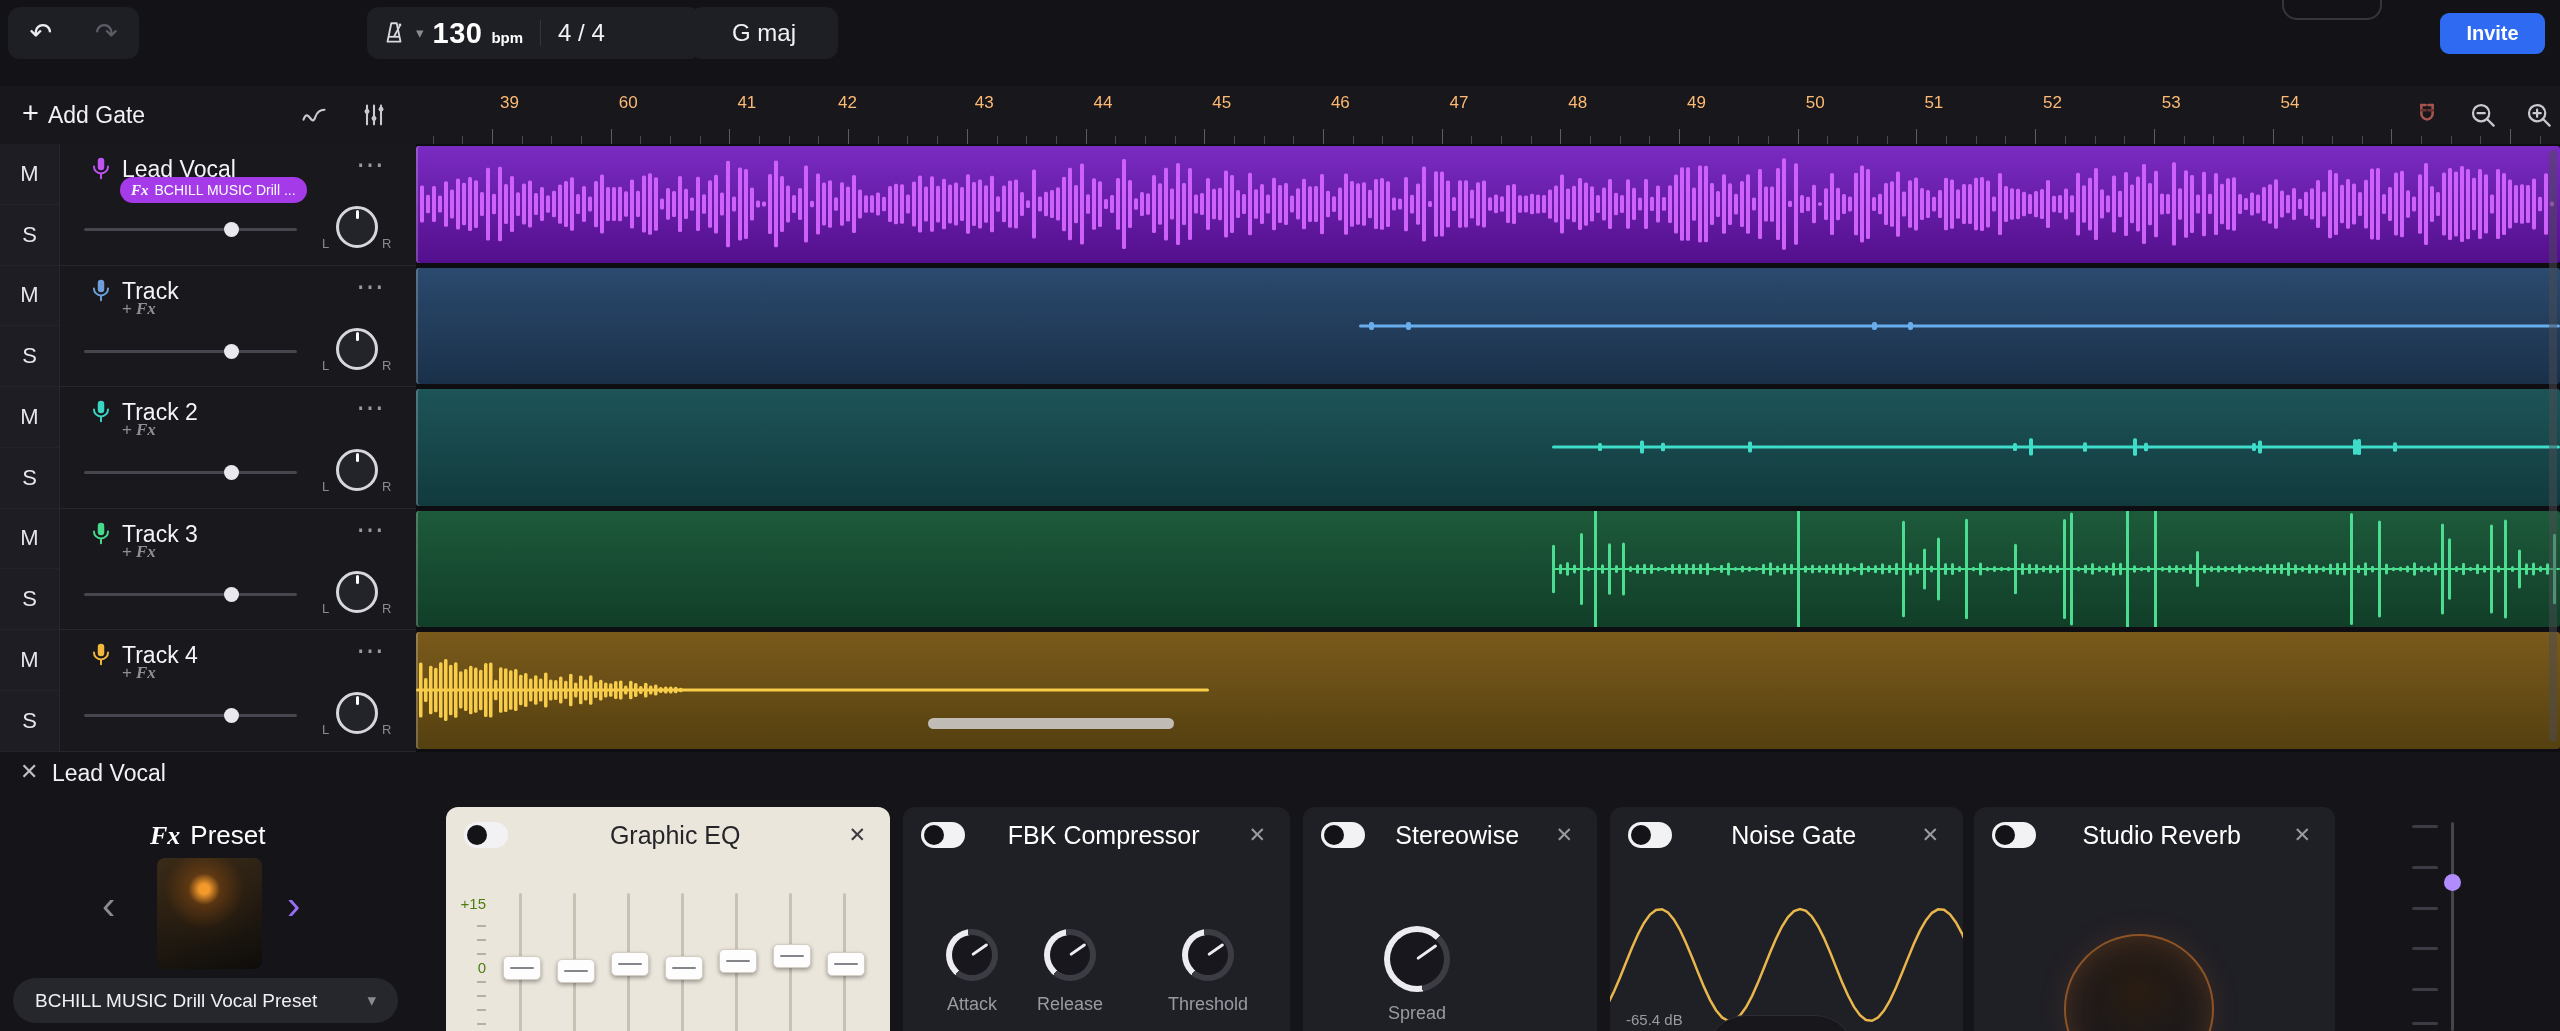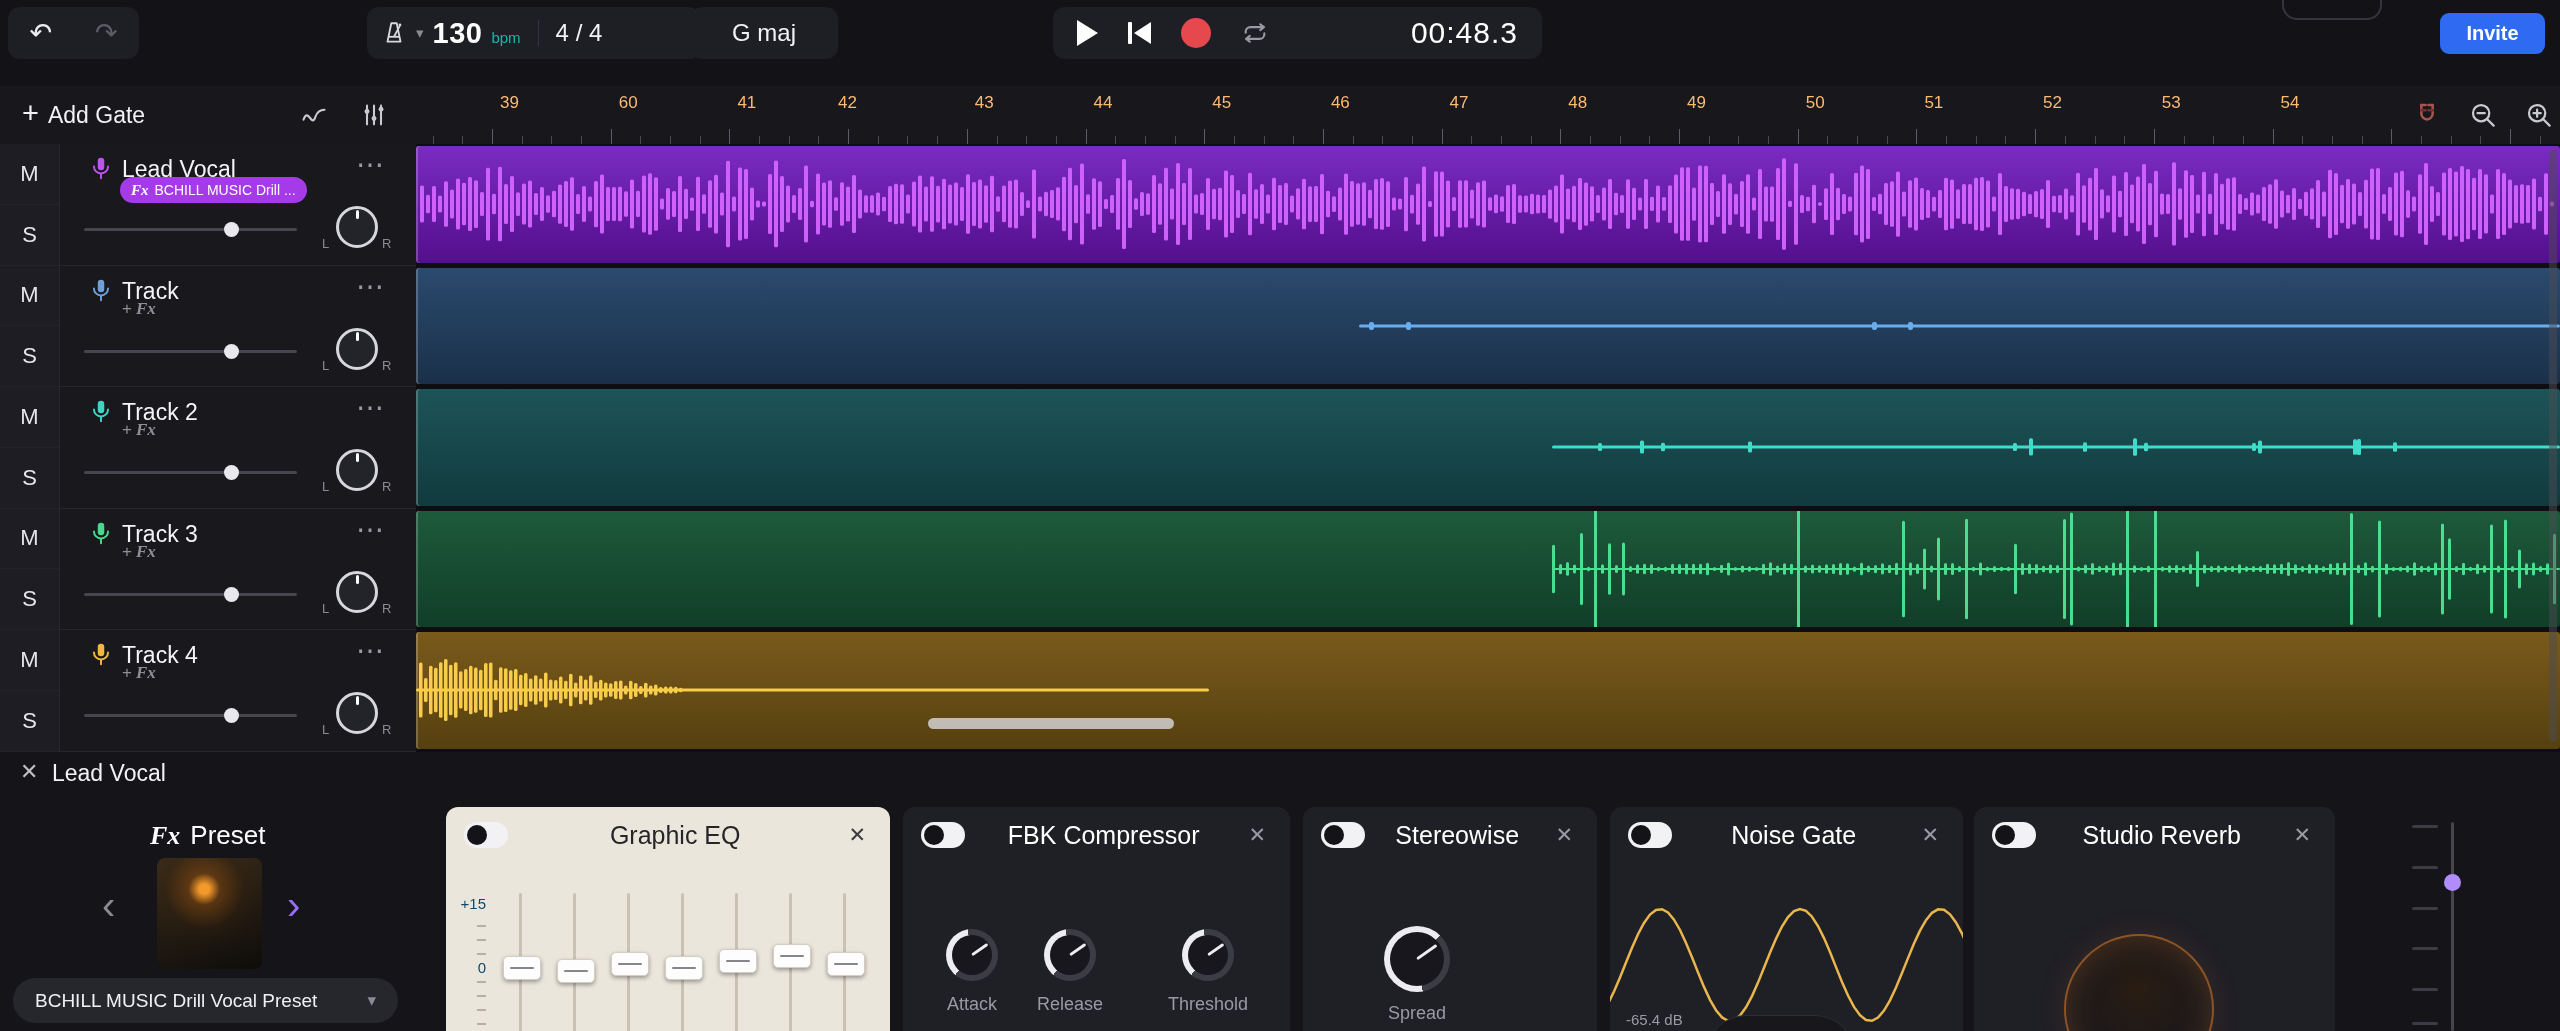--- a/index.html
+++ b/index.html
@@ -9,21 +9,21 @@
 
   
   #topbar{position:absolute;left:0;top:0;width:2560px;height:86px;background:#121217;border-bottom:1px solid #000;}
   .pill{position:absolute;top:7px;height:52px;background:#1e1e25;border-radius:12px;display:flex;align-items:center;}
   #undo-pill{left:8px;width:131px;justify-content:space-around;}
   .histbtn{font-size:27px;line-height:1;background:none;border:none;cursor:pointer;padding:4px 8px;}
   #undo-btn{color:#ececf1;} #redo-btn{color:#5c5c66;}
   #tempo-pill{left:367px;width:306px;padding:0 14px;gap:9px;}
   #key-pill{left:690px;width:148px;justify-content:center;font-size:24px;color:#f2f2f5;}
   .bpm-num{font-size:29px;font-weight:700;color:#fff;letter-spacing:.5px;}
-  .bpm-unit{font-size:15px;color:#14b8a6;margin-top:9px;}
+  .bpm-unit{font-size:15px;color:#ffffff;margin-top:9px;font-weight:bold;}
   .vdiv{width:1px;height:26px;background:#34343c;margin:0 8px;}
   .tsig{font-size:24px;color:#f2f2f5;}
   .chev{font-size:15px;color:#8a8a92;}
   #transport-pill{left:1053px;width:441px;padding:0 24px;gap:30px;}
   .play-tri{width:0;height:0;border-top:13px solid transparent;border-bottom:13px solid transparent;border-left:21px solid #fff;}
   .skip{display:flex;align-items:center;gap:2px;}
   .skip .bar{width:4px;height:22px;background:#fff;border-radius:1px;}
   .skip .tri{width:0;height:0;border-top:11px solid transparent;border-bottom:11px solid transparent;border-right:17px solid #fff;}
   .rec{width:30px;height:30px;border-radius:50%;background:#e5484d;}
   .timecode{margin-left:auto;font-size:30px;font-weight:500;color:#fff;letter-spacing:1px;}
@@ -99,21 +99,21 @@
   .fxcard.light{background:#ebe6dc;}
   .cardhead{position:absolute;left:0;top:0;right:0;height:56px;display:flex;align-items:center;padding:0 18px;}
   .toggle{width:44px;height:26px;border-radius:13px;background:#f2f2f5;position:relative;cursor:pointer;flex:none;}
   .toggle::after{content:"";position:absolute;left:3px;top:3px;width:20px;height:20px;border-radius:50%;background:#141418;}
   .cardtitle{flex:1;text-align:center;font-size:25px;font-weight:500;color:#fff;}
   .light .cardtitle{color:#26262a;}
   .cardclose{font-size:21px;color:#9a9aa2;cursor:pointer;background:none;border:none;font-family:inherit;flex:none;}
   .light .cardclose{color:#3a3a3e;}
 
   #card-eq{left:446px;width:444px;overflow:hidden;}
-  .eql{position:absolute;left:10px;width:30px;text-align:right;font-size:15px;color:#0c4a6e;}
+  .eql{position:absolute;left:10px;width:30px;text-align:right;font-size:15px;color:#4d7c0f;}
   .eqd{position:absolute;left:31px;width:9px;height:2px;background:#b6b0a3;}
   .eqt{position:absolute;top:86px;bottom:0;width:3px;background:#c8c2b5;border-radius:2px;cursor:pointer;}
   .eqh{position:absolute;width:36px;height:22px;border-radius:5px;background:#fdfdfe;border:1px solid #d4cec2;
        box-shadow:0 2px 4px rgba(0,0,0,.35);cursor:pointer;}
   .eqh::after{content:"";position:absolute;left:6px;right:6px;top:50%;height:2px;margin-top:-1px;background:#85858c;border-radius:1px;}
 
   #card-comp{left:903px;width:387px;}
   #card-stereo{left:1303px;width:294px;}
   #card-gate{left:1610px;width:353px;overflow:hidden;}
   #card-reverb{left:1974px;width:361px;overflow:hidden;}
@@ -161,37 +161,20 @@
       <span class="bpm-num">130</span>
       <span class="bpm-unit">bpm</span>
       <span class="vdiv"></span>
       <span class="tsig">4 / 4</span>
     </div>
 
     <div class="pill" id="key-pill">
       <span>G maj</span>
     </div>
 
-    <div class="pill" id="transport-pill">
-      <span class="play-tri"></span>
-      <span class="skip">
-          <span class="bar"></span>
-          <span class="tri"></span>
-        </span>
-      <span class="rec" style="background: rgb(229, 72, 77);"></span>
-      <span style="width:28px;height:28px;">
-        <svg viewBox="0 0 24 24" width="28" height="28" fill="none" stroke="#9a9aa2" stroke-width="1.8" stroke-linecap="round" stroke-linejoin="round">
-          <path d="M16.5 4.5l3 2.5-3 2.5"></path>
-            <path d="M19.5 7H8a4 4 0 00-4 4v.8"></path>
-          <path d="M7.5 19.5l-3-2.5 3-2.5"></path>
-            <path d="M4.5 17H16a4 4 0 004-4v-.8"></path>
-        </svg>
-      </span>
-      <span class="timecode">00:48.3</span>
-    </div>
 
 
     <div id="collab-pill"></div>
     <button id="invite-btn" style="background: rgb(46, 107, 242);">Invite</button>
   </header>
 
   <div id="toolrow">
     <button id="add-track">
       <span class="plus">+</span>
       <span class="lbl">Add Gate</span>

